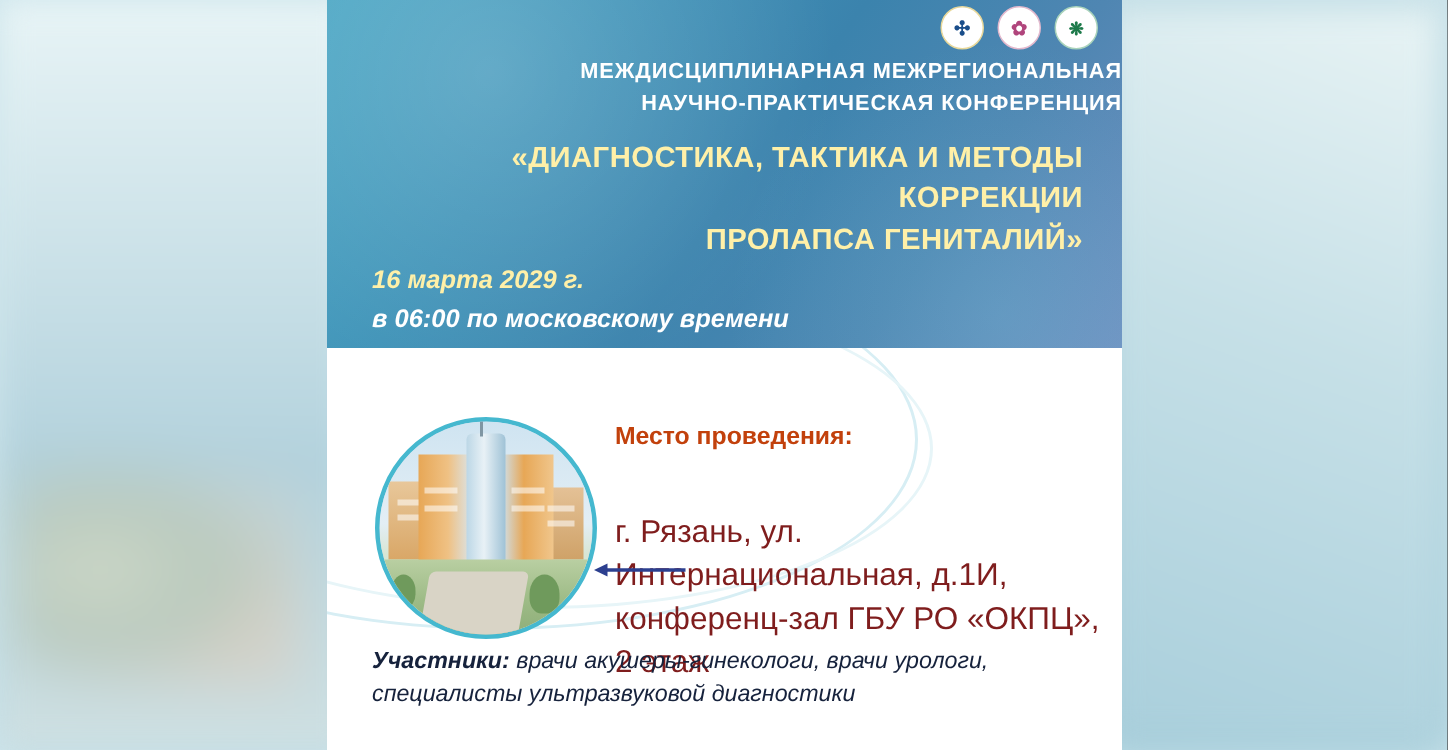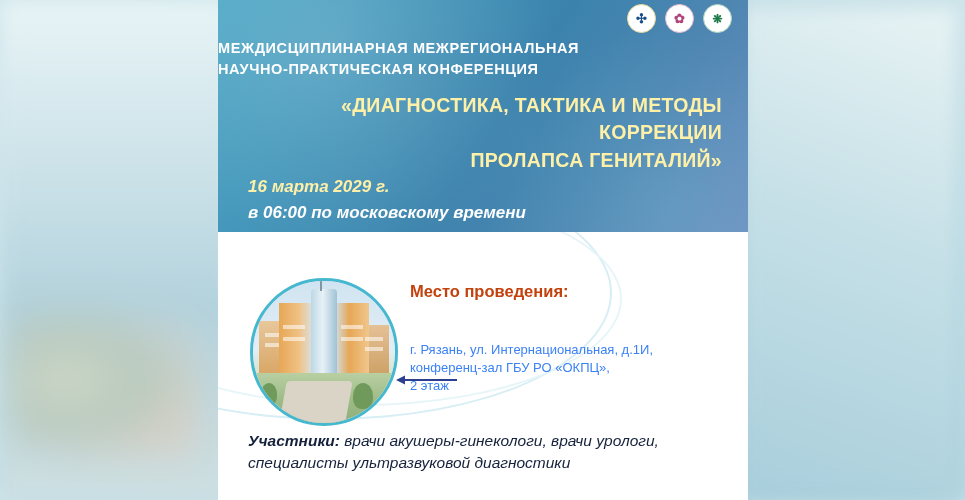--- a/index.html
+++ b/index.html
@@ -103,21 +103,21 @@
   .logo-1 { background: #fff; color: #12487f; border: 1px solid #e8d89a; }
   .logo-1 .glyph { color: #1a4e8a; font-size: 13px; }
   .logo-2 { background: #fff; color: #b0457c; border: 1px solid #e3b9cd; }
   .logo-2 .glyph { color: #b0457c; font-size: 13px; }
   .logo-3 { background: #fff; color: #1d7a4a; border: 1px solid #a9d3bb; }
   .logo-3 .glyph { color: #1d7a4a; font-size: 12px; }
 
   .kicker {
     position: absolute;
     top: 38px; left: 0; right: 0;
-    text-align: left;
+    text-align: right;
     color: #ffffff;
     font-size: 14.5px;
     font-weight: bold;
     letter-spacing: 0.6px;
     line-height: 1.45;
     z-index: 3;
     text-transform: uppercase;
   }
   .title {
     position: absolute;
@@ -251,22 +251,22 @@
     top: 50px;
     right: 14px;
   }
   .venue-title {
     color: #c2410c;
     font-size: 16.5px;
     font-weight: bold;
     margin-bottom: 3px;
   }
   .venue-body {
-    color: #3b82f6;
-    font-size: 13px;
+    color: #7f1d1d;
+    font-size: 21px;
     line-height: 1.38;
     margin-top: 40px;
   }
 
   .participants {
     position: absolute;
     left: 30px;
     right: 22px;
     top: 198px;
     color: #16223c;

